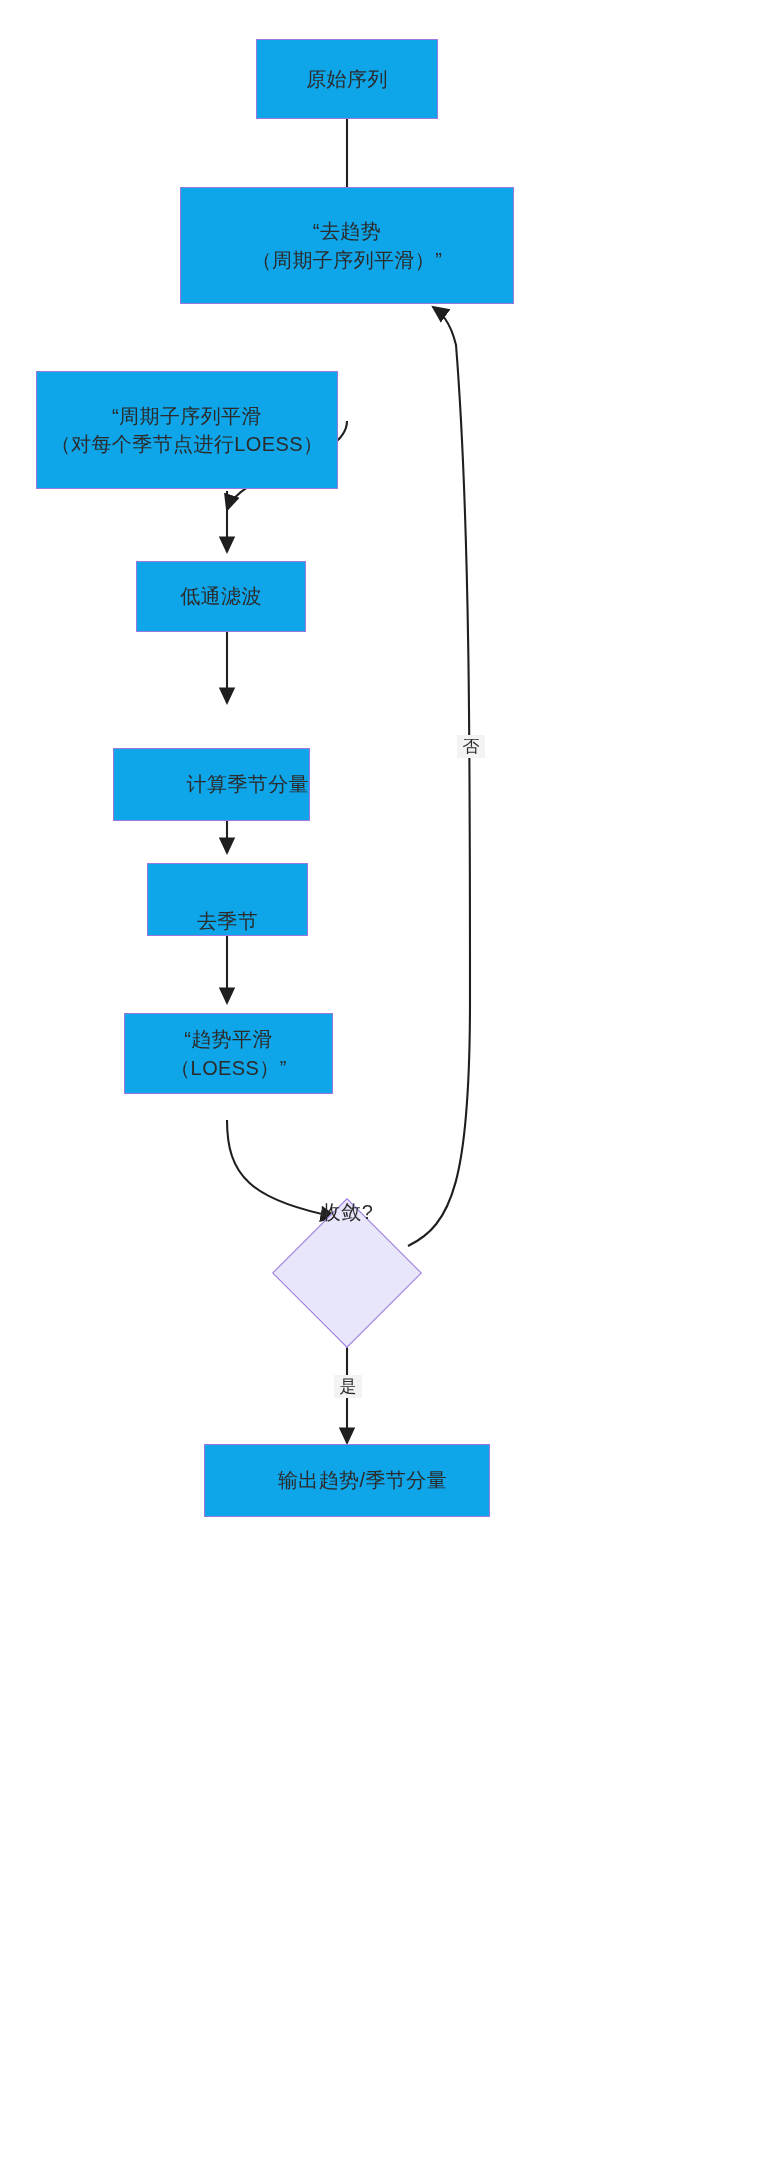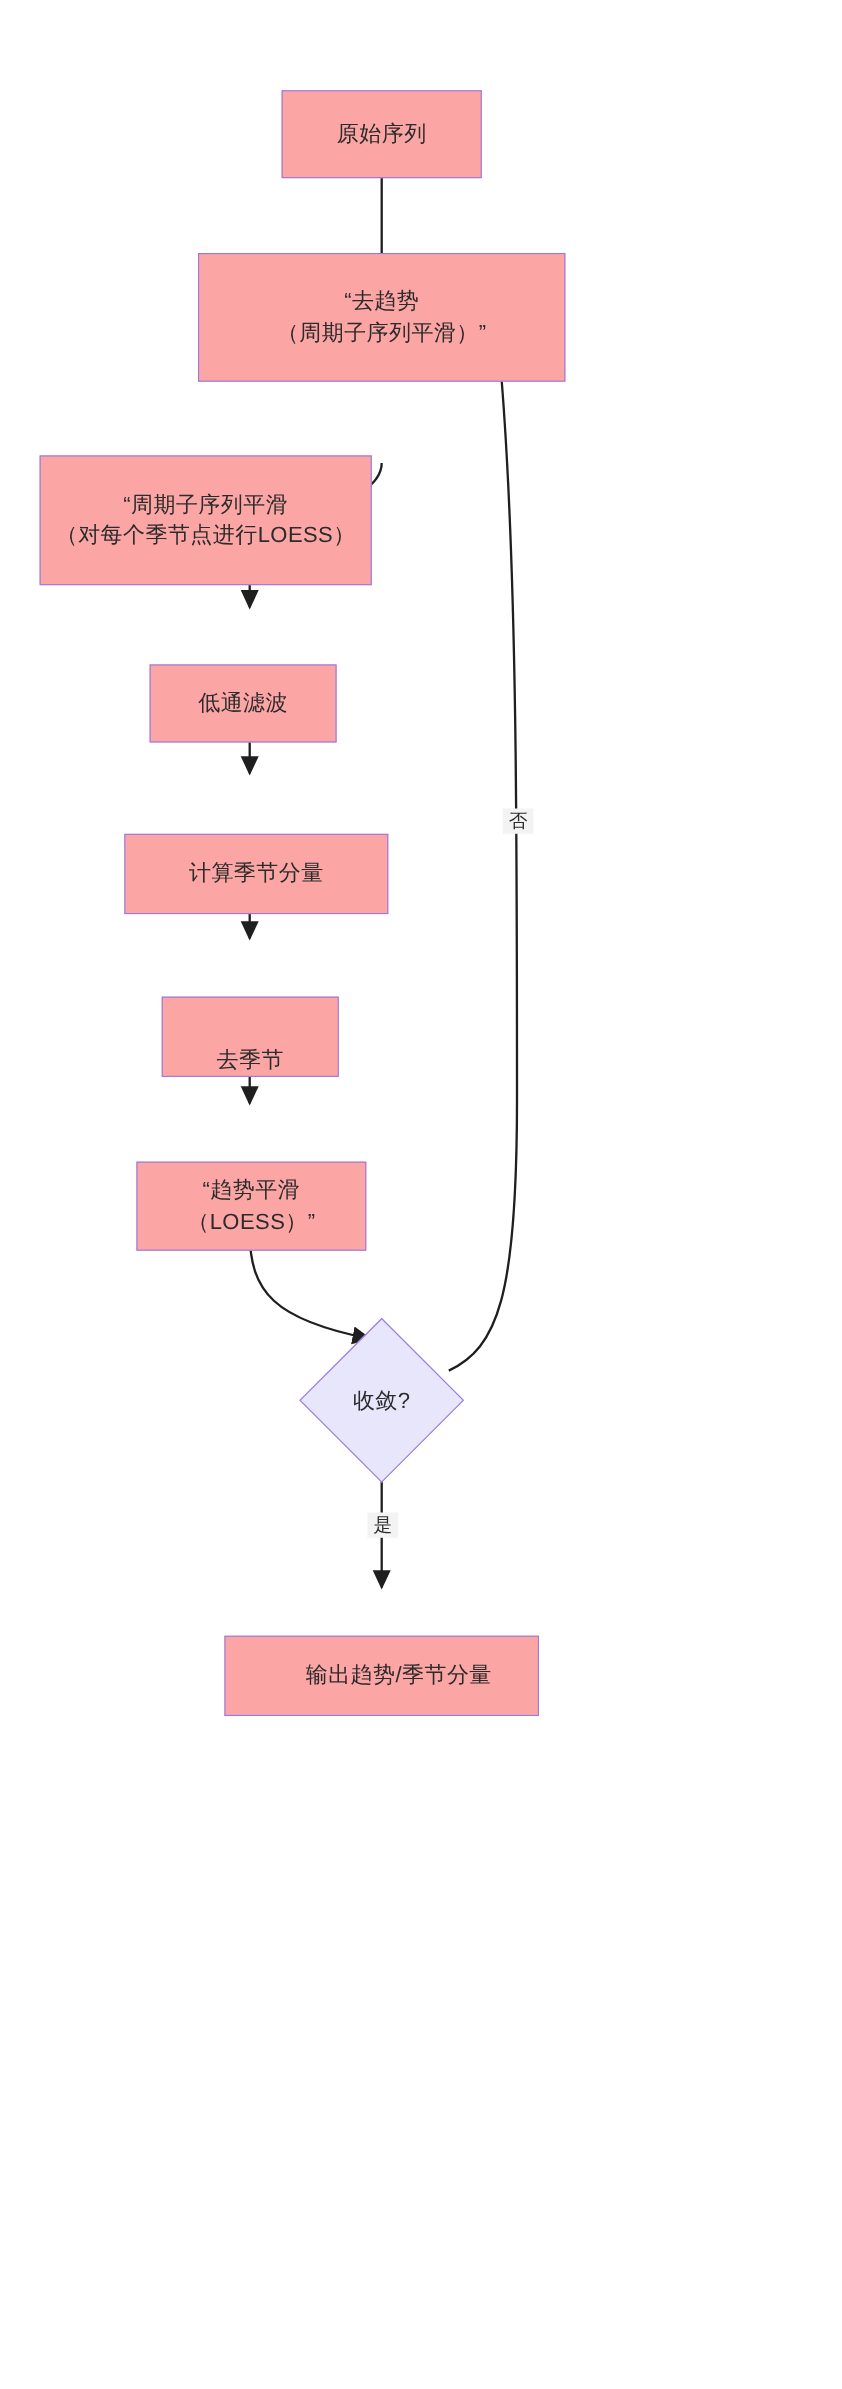--- a/index.html
+++ b/index.html
@@ -22,37 +22,36 @@
     position: absolute;
     left: 0;
     top: 0;
     width: 765px;
     height: 2172px;
     pointer-events: none;
   }
   .node {
     position: absolute;
     box-sizing: border-box;
-    background: #fca5a5;
+    background: #0ea5e9;
     border: 1.6px solid #9b77e0;
     display: flex;
     align-items: center;
     justify-content: center;
     text-align: center;
     color: #2b2b2b;
     font-size: 20px;
     line-height: 1.42;
     white-space: pre-line;
     letter-spacing: 0.4px;
-    margin-top: 43px;
   }
   .decision-wrap {
     position: absolute;
     display: flex;
-    align-items: center;
+    align-items: flex-start;
     justify-content: center;
   }
   .decision-shape {
     position: absolute;
     left: 50%;
     top: 50%;
     background: #e8e6fb;
     border: 1.6px solid #9b77e0;
     width: 104px;
     height: 104px;
@@ -130,21 +129,21 @@
 
   <div class="node" style="left:36px; top:371px; width:302px; height:118px;">
     <span>“周期子序列平滑
 （对每个季节点进行LOESS）</span>
   </div>
 
   <div class="node" style="left:136px; top:561px; width:170px; height:71px;">
     <span>低通滤波</span>
   </div>
 
-  <div class="node" style="left:113px; top:715px; width:240px; height:73px;">
+  <div class="node" style="left:113px; top:748px; width:197px; height:73px;justify-content:flex-end;">
     <span>计算季节分量</span>
   </div>
 
   <div class="node" style="left:147px; top:863px; width:161px; height:73px;align-items:flex-end;">
     <span>去季节</span>
   </div>
 
   <div class="node" style="left:124px; top:1013px; width:209px; height:81px;">
     <span>“趋势平滑
 （LOESS）”</span>

